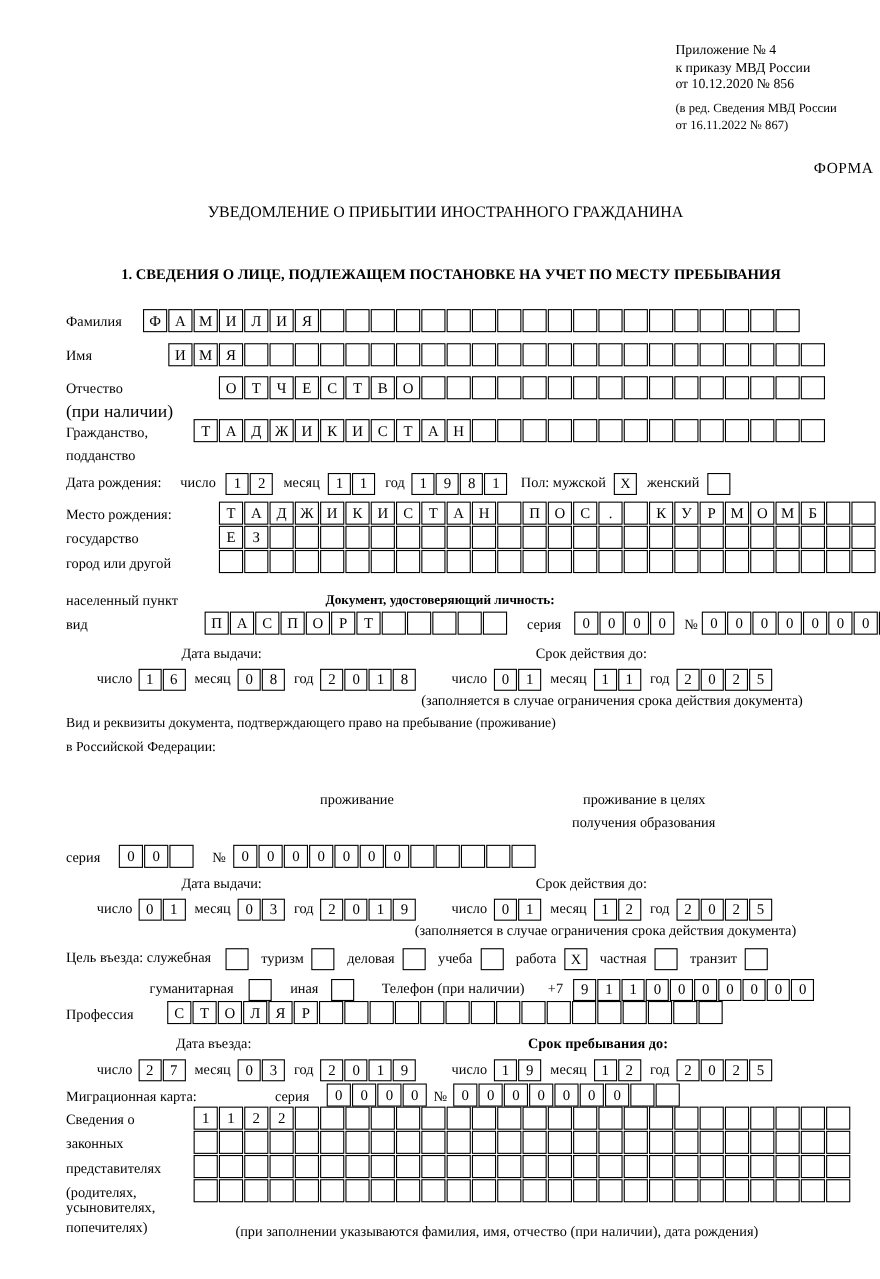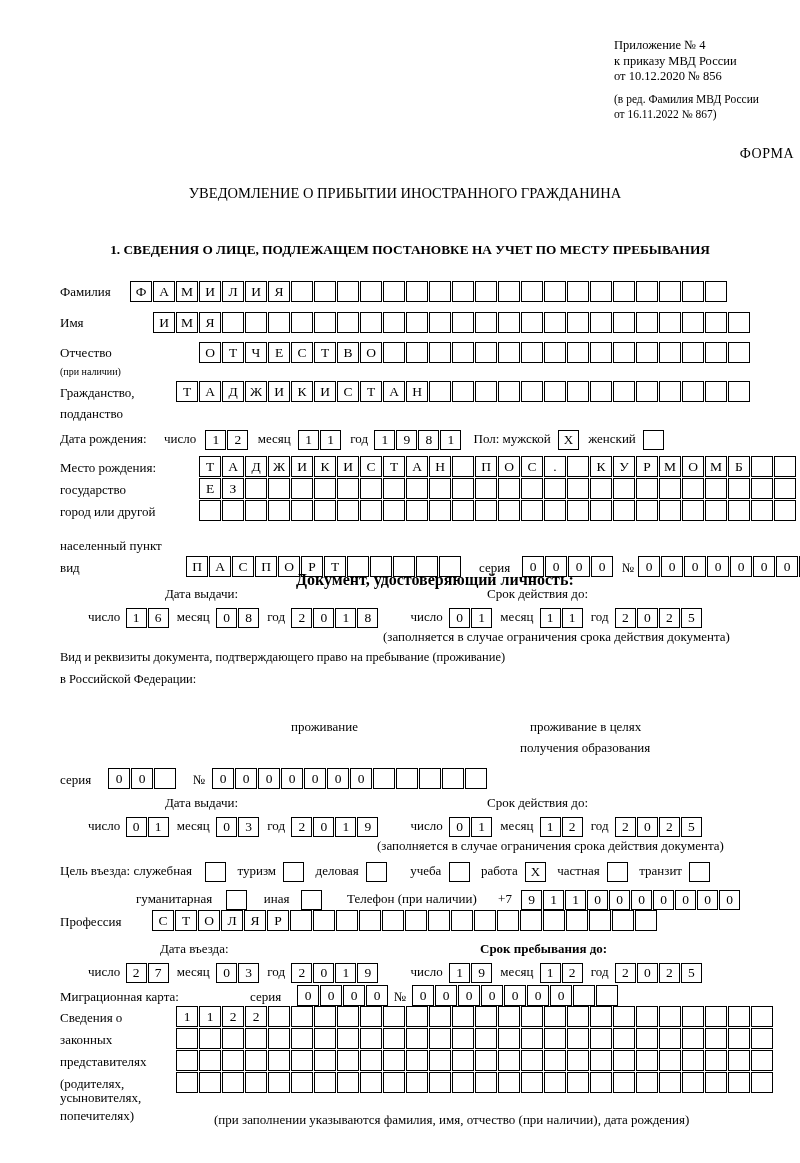--- a/index.html
+++ b/index.html
@@ -30,21 +30,21 @@
     text-align:center;font-weight:normal;font-size:14.5px;line-height:19px;
   }
   .title .ul{border-bottom:1px solid #000;display:inline-block;width:64px;}
   .sect1{
     position:absolute;left:40px;top:242px;width:740px;
     text-align:center;font-weight:bold;font-size:13.3px;
   }
 
   
   .row{position:absolute;font-size:13px;white-space:nowrap;}
-  .small{font-size:10px;}
+  .small{font-size:16px;}
   .bold{font-weight:bold;}
 
   
   .cells{display:flex;}
   .cell{
     width:22px;height:21px;
     border:1px solid #000;
     margin-right:1px;
     box-sizing:border-box;
     text-align:center;
@@ -64,21 +64,21 @@
 </head>
 <body>
 
 <div class="page">
 
   <div class="hdr">
     <div>Приложение № 4</div>
     <div>к приказу МВД России</div>
     <div>от 10.12.2020 № 856</div>
     <div class="gap"></div>
-    <div class="small">(в ред. Фамилия МВД России</div>
+    <div class="small">(в ред. Сведения МВД России</div>
     <div class="small">от 16.11.2022 № 867)</div>
   </div>
   <div class="forma">ФОРМА</div>
 
   <div class="title">
     <div>УВЕДОМЛЕНИЕ О ПРИБЫТИИ ИНОСТРАННОГО ГРАЖДАНИНА</div>
   </div>
   <div class="sect1">1. СВЕДЕНИЯ О ЛИЦЕ, ПОДЛЕЖАЩЕМ ПОСТАНОВКЕ НА УЧЕТ ПО МЕСТУ ПРЕБЫВАНИЯ</div>
 
   <div class="row" style="left:60px;top:284px;">Фамилия</div>
@@ -307,21 +307,21 @@
       <div class="cell "></div>
       <div class="cell "></div>
       <div class="cell "></div>
       <div class="cell "></div>
       <div class="cell "></div>
       <div class="cell "></div>
       <div class="cell "></div>
       <div class="cell "></div>
     </div>
 
-  <div class="row bold" style="left:296px;top:538px;font-size:16px;margin-top:33px;">Документ, удостоверяющий личность:</div>
+  <div class="row bold" style="left:296px;top:538px;font-size:12px;">Документ, удостоверяющий личность:</div>
   <div class="row" style="left:60px;top:560px;">вид</div>
   <div class="row cells" id="id-type" style="left:186px;top:556px;">
       <div class="cell ">П</div>
       <div class="cell ">А</div>
       <div class="cell ">С</div>
       <div class="cell ">П</div>
       <div class="cell ">О</div>
       <div class="cell ">Р</div>
       <div class="cell ">Т</div>
       <div class="cell "></div>
@@ -460,21 +460,21 @@
   </div>
   <div class="row note" style="left:377px;top:838px;">(заполняется в случае ограничения срока действия документа)</div>
 
   <div class="row" style="left:60px;top:862px;">
     <span>Цель въезда: служебная</span>
     <span class="box" style="margin-left:10px;"></span>
     <span style="margin-left:8px;">туризм</span>
     <span class="box" style="margin-left:4px;"></span>
     <span style="margin-left:8px;">деловая</span>
     <span class="box" style="margin-left:4px;"></span>
-    <span style="margin-left:20px;">учеба</span>
+    <span style="margin-left:8px;">учеба</span>
     <span class="box" style="margin-left:4px;"></span>
     <span style="margin-left:8px;">работа</span>
     <span class="box" style="margin-left:4px;">X</span>
     <span style="margin-left:8px;">частная</span>
     <span class="box" style="margin-left:4px;"></span>
     <span style="margin-left:8px;">транзит</span>
     <span class="box" style="margin-left:4px;"></span>
   </div>
 
   <div class="row" style="left:136px;top:890px;">

